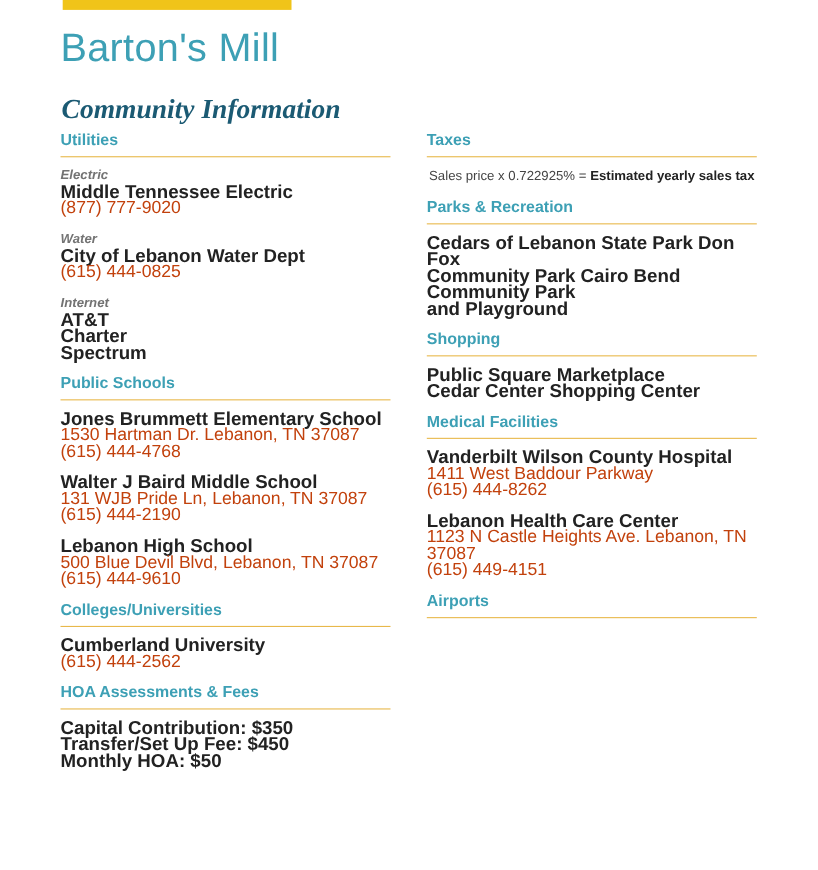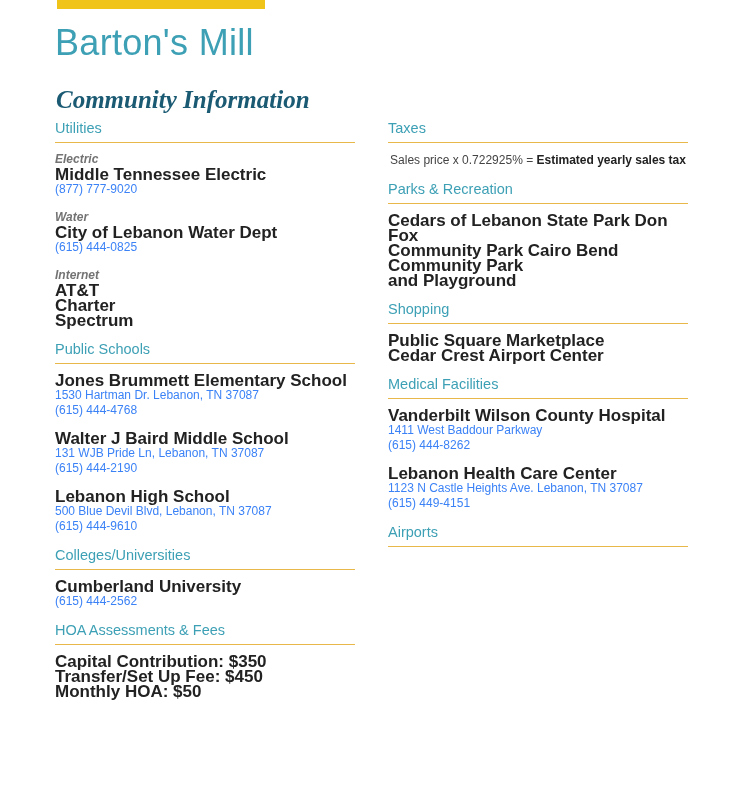--- a/index.html
+++ b/index.html
@@ -56,21 +56,21 @@
   .col-right {
     position: absolute;
     left: 388px;
     top: 108px;
     width: 300px;
   }
   .section { margin-bottom: 2px; }
   .sec-head {
     color: #3da0b5;
     font-size: 14.5px;
-    font-weight: normal;
+    font-weight: bold;
     padding-bottom: 6px;
     margin-top: 12px;
   }
   .rule {
     border-bottom: 1px solid #e8b84b;
     margin-bottom: 9px;
     width: 100%;
   }
   .entry { margin-bottom: 13px; }
   .lbl-italic {
@@ -80,22 +80,22 @@
     color: #737373;
     margin-bottom: 1px;
   }
   .bold-line {
     font-weight: bold;
     font-size: 17px;
     color: #222;
     line-height: 15px;
   }
   .plain-line {
-    font-size: 12px;
-    color: #3b82f6;
+    font-size: 16px;
+    color: #c2410c;
     line-height: 15px;
   }
   .tax-line {
     font-size: 12px;
     color: #444;
     line-height: 16px;
     text-align: center;
   }
   .tax-line b { color: #222; }
 </style>
@@ -180,21 +180,21 @@
           <div class="bold-line">Cedars of Lebanon State Park Don Fox</div>
           <div class="bold-line">Community Park Cairo Bend Community Park</div>
           <div class="bold-line">and Playground</div>
         </div>
       </div>
       <div class="section">
         <div class="sec-head">Shopping</div>
         <div class="rule"></div>
         <div class="entry">
           <div class="bold-line">Public Square Marketplace</div>
-          <div class="bold-line">Cedar Crest Airport Center</div>
+          <div class="bold-line">Cedar Center Shopping Center</div>
         </div>
       </div>
       <div class="section">
         <div class="sec-head">Medical Facilities</div>
         <div class="rule"></div>
         <div class="entry">
           <div class="bold-line">Vanderbilt Wilson County Hospital</div>
           <div class="plain-line">1411 West Baddour Parkway</div>
           <div class="plain-line">(615) 444-8262</div>
         </div>

